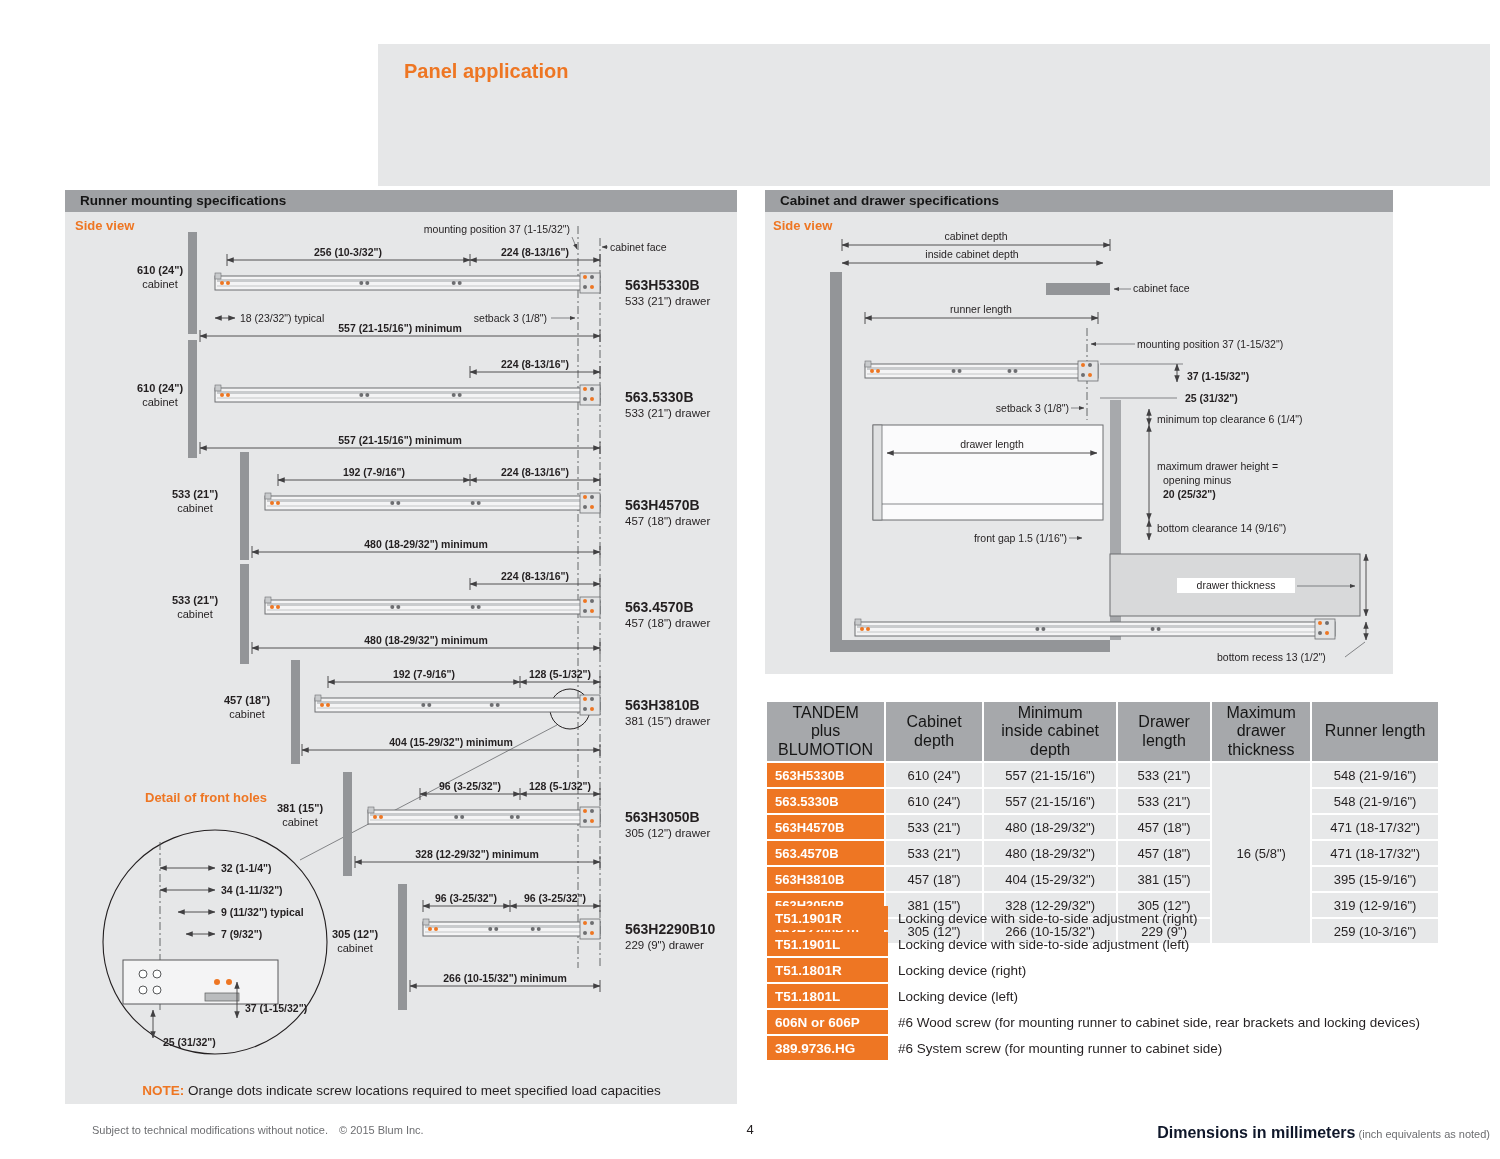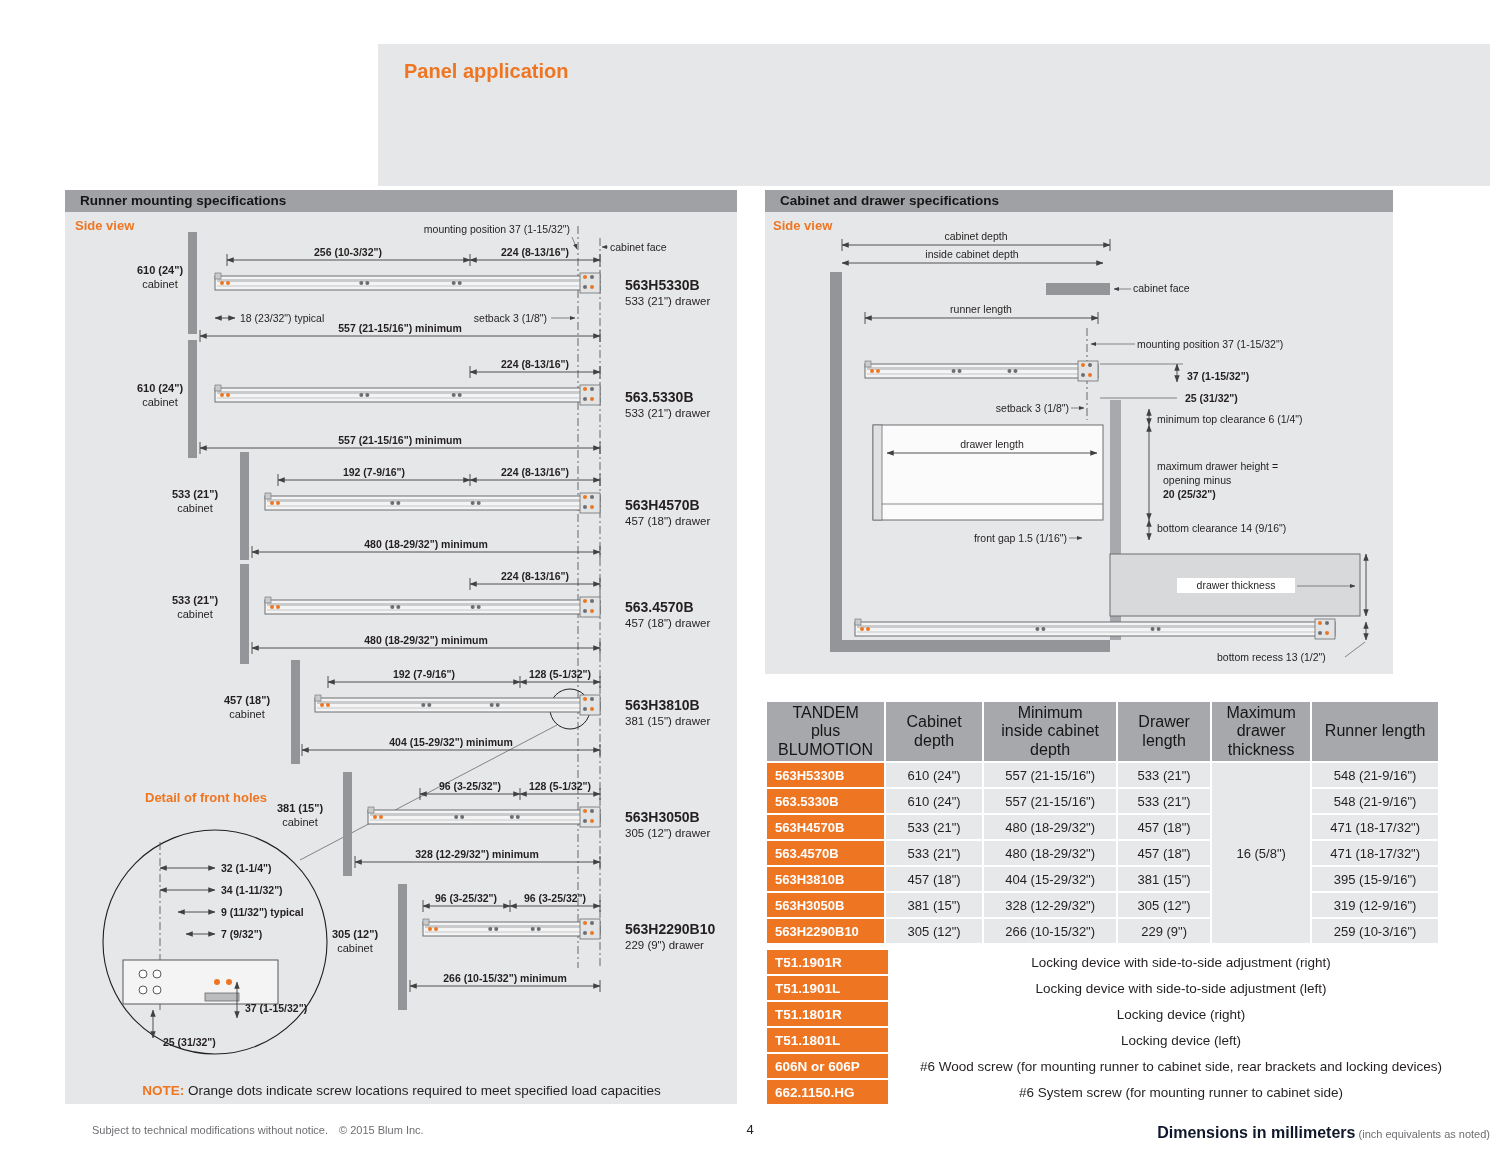--- a/index.html
+++ b/index.html
@@ -35,24 +35,24 @@
   
   #note-line{height:26px;line-height:26px;padding-left:1px;font-size:13.5px;text-align:center;}
   #note-line .nl{color:#ee7623;font-weight:bold;}
   
   table{border-collapse:separate;border-spacing:2px;}
   #spec-table{left:765px;top:700px;}
   #spec-table th{background:#a6a8ab;font-size:16px;font-weight:normal;text-align:center;vertical-align:middle;line-height:1.15;height:46px;padding:2px 11px;color:#161616;}
   #spec-table td{font-size:13px;height:24px;text-align:center;background:#e7e8e9;padding:0 5px;}
   #spec-table td.model,#parts-table td.code{background:#ee7623;color:#ffffff;font-weight:bold;text-align:left;padding-left:8px;}
   #spec-table td.merged{background:#e7e8e9;}
-  #parts-table{left:765px;top:948px;}
+  #parts-table{left:765px;top:904px;}
   #parts-table td{font-size:13.5px;height:24px;padding:0 5px;}
   #parts-table td.code{width:108px;}
-  #parts-table td.desc{background:transparent;text-align:center;padding-left:8px;width:566px;margin-top:33px;}
+  #parts-table td.desc{background:transparent;text-align:left;padding-left:8px;width:566px;margin-top:33px;}
   
   #footer-left{left:65px;top:1124px;font-size:11px;color:#6d6e71;margin-left:27px;}
   #footer-page{left:700px;top:1122px;width:100px;text-align:center;font-size:13px;}
   #footer-right{right:10px;top:1124px;font-size:11px;color:#6d6e71;text-align:right;}
   #footer-right .bold{font-size:16px;font-weight:bold;color:#0f172a;}
 </style>
 </head>
 <body>
 
 <div id="top-banner" class="abs">
@@ -556,21 +556,21 @@
     </tr>
     <tr>
       <td class="code">T51.1801L</td>
       <td class="desc">Locking device (left)</td>
     </tr>
     <tr>
       <td class="code">606N or 606P</td>
       <td class="desc">#6 Wood screw (for mounting runner to cabinet side, rear brackets and locking devices)</td>
     </tr>
     <tr>
-      <td class="code">662.1150.HG</td>
+      <td class="code">389.9736.HG</td>
       <td class="desc">#6 System screw (for mounting runner to cabinet side)</td>
     </tr>
   </tbody>
 </table>
 
 <div id="footer-left" class="abs">
   <span>Subject to technical modifications without notice.</span>
   <span style="margin-left:8px">© 2015 Blum Inc.</span>
 </div>
 <div id="footer-page" class="abs">4</div>

